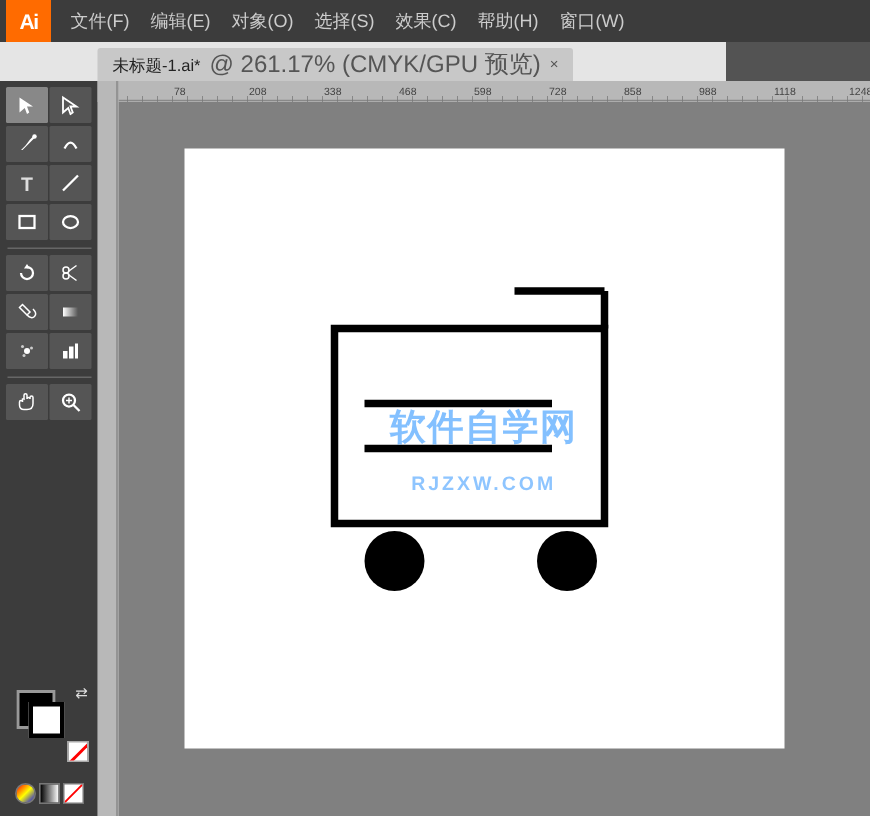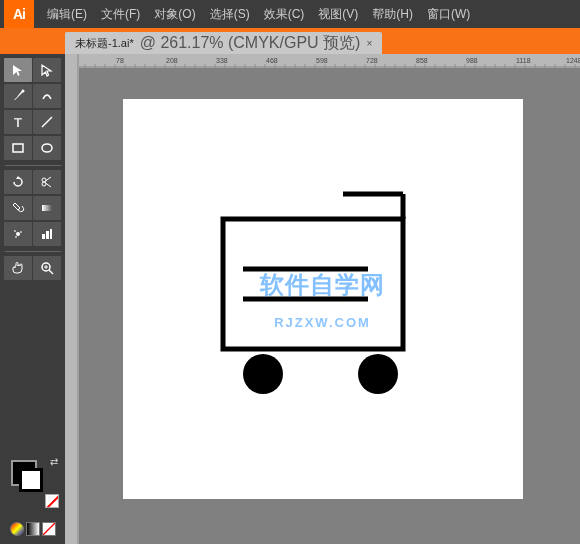--- a/index.html
+++ b/index.html
@@ -42,23 +42,23 @@
     .menu-item {
       padding: 4px 7px;
       font-size: 12px;
       color: #ccc;
       cursor: pointer;
       white-space: nowrap;
     }
 
     
     #tab-bar {
-      width: 580px;
+      width: 484px;
       height: 26px;
-      background: #f97316;
+      background: #e5e5e5;
       display: flex;
       align-items: flex-end;
       padding-left: 65px;
     }
 
     .tab {
       height: 22px;
       background: #c8c8c8;
       color: #222;
       font-size: 11px;
@@ -229,26 +229,25 @@
       height: 100%;
       background: #c0c0c0;
       border-right: 1px solid #999;
     }
   </style>
 </head>
 <body>
 
 <div id="menu-bar">
   <div id="ai-logo">Ai</div>
+  <div class="menu-item">文件(F)</div>
   <div class="menu-item">编辑(E)</div>
-  <div class="menu-item">文件(F)</div>
   <div class="menu-item">对象(O)</div>
   <div class="menu-item">选择(S)</div>
   <div class="menu-item">效果(C)</div>
-  <div class="menu-item">视图(V)</div>
   <div class="menu-item">帮助(H)</div>
   <div class="menu-item">窗口(W)</div>
 </div>
 
 <div id="tab-bar">
   <div class="tab">
     <span>未标题-1.ai*</span>
     <span style="font-size:16px;color:#555;">@ 261.17% (CMYK/GPU 预览)</span>
     <span class="tab-close">×</span>
   </div>

